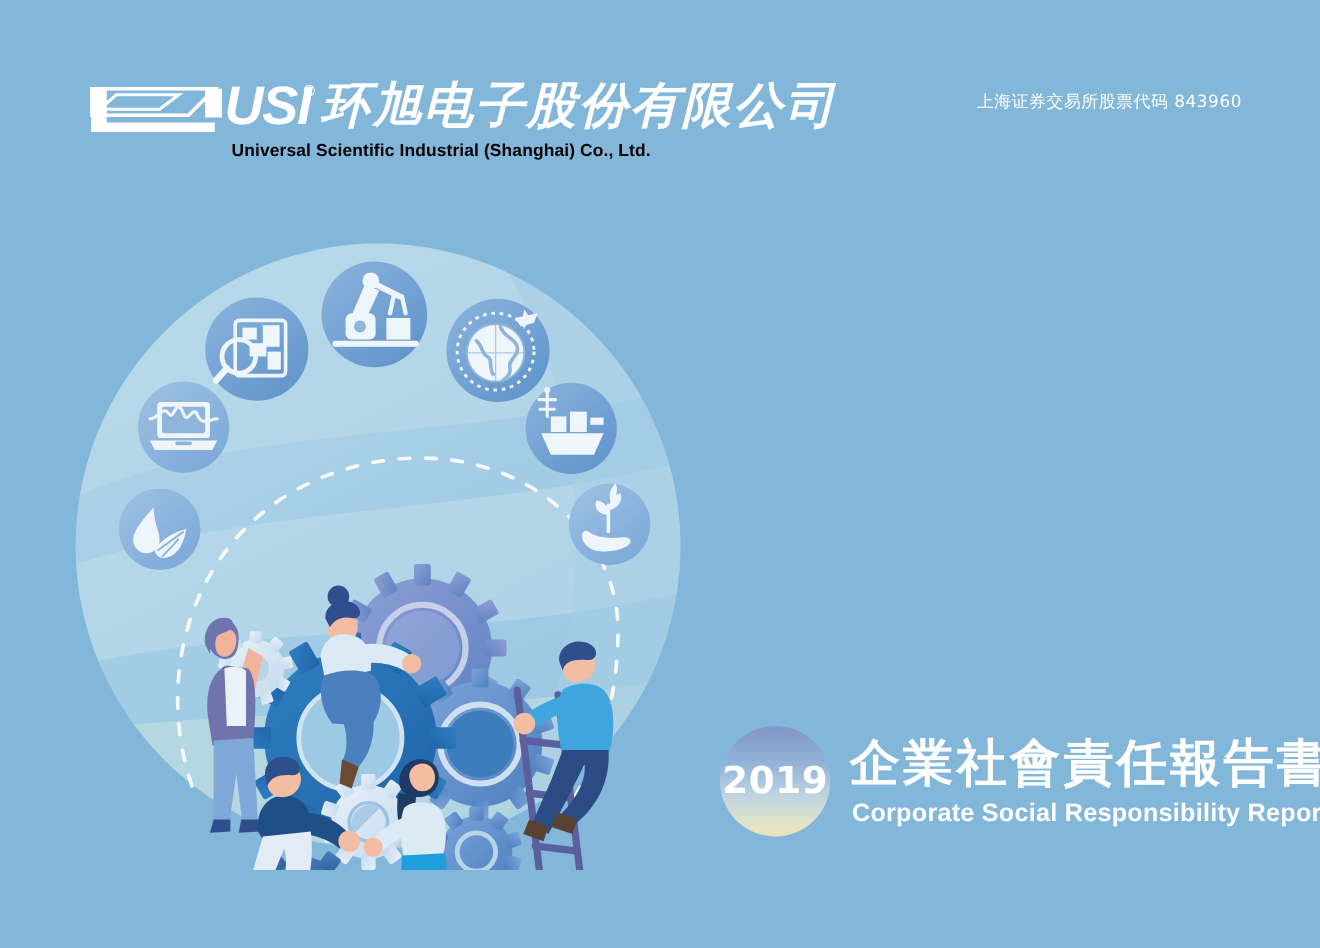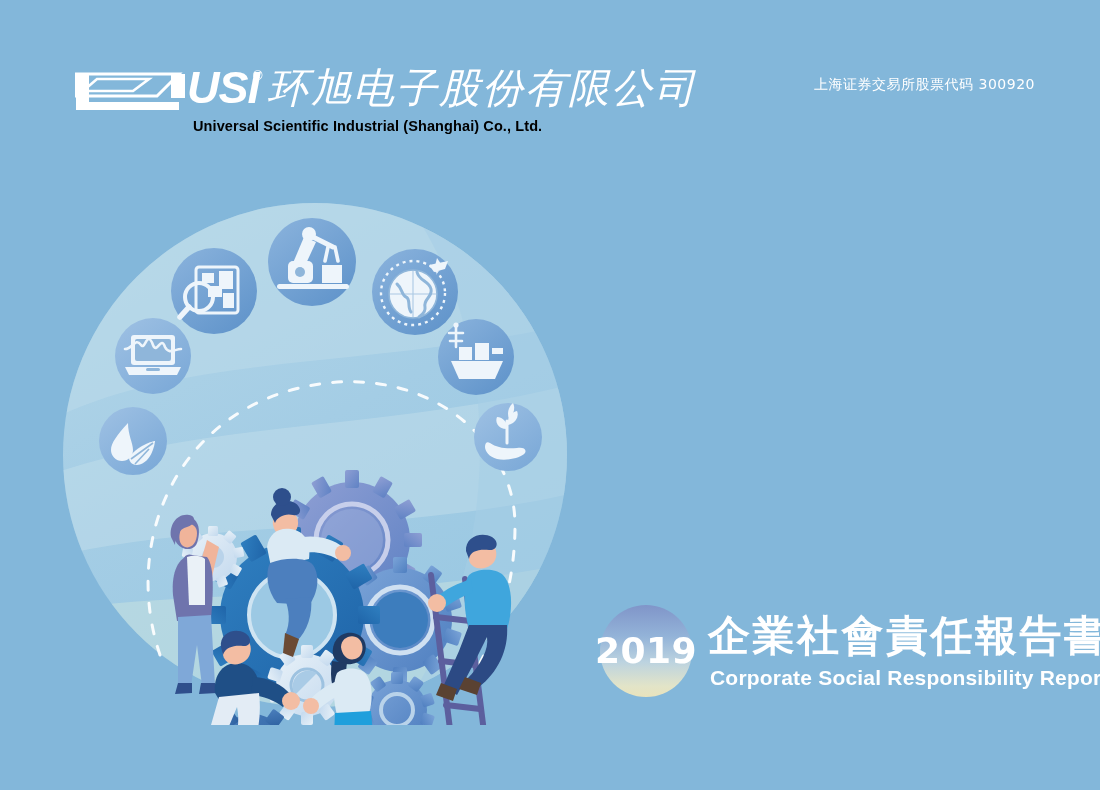--- a/index.html
+++ b/index.html
@@ -13,40 +13,40 @@
 
   
   #logo-block{position:absolute;left:75px;top:66px;width:430px;height:70px;}
   #logo-mark{position:absolute;left:0;top:2px;width:122px;height:48px;}
   #logo-usi{position:absolute;left:112px;top:-2px;
     font-family:"Liberation Sans","DejaVu Sans",sans-serif;
     font-size:45px;font-weight:bold;font-style:italic;color:#ffffff;
     letter-spacing:-1px;line-height:48px;}
   #logo-reg{position:absolute;left:178px;top:2px;font-size:13px;color:#fff;}
   #logo-cn{position:absolute;left:192px;top:-4px;
-    font-family:"DejaVu Sans",sans-serif;font-size:41px;font-weight:normal;
+    font-family:"DejaVu Sans",sans-serif;font-size:41px;font-weight:bold;
     font-style:italic;color:#ffffff;letter-spacing:2px;line-height:52px;
     white-space:nowrap;}
   #logo-en{position:absolute;left:118px;top:52px;
     font-size:14.5px;font-weight:bold;color:#000000;white-space:nowrap;
     letter-spacing:0.1px;}
 
   #stock-code{position:absolute;right:65px;top:76px;
     font-family:"DejaVu Sans",sans-serif;font-size:14px;color:#ffffff;
     letter-spacing:0.5px;white-space:nowrap;}
 
   
   #illustration{position:absolute;left:45px;top:185px;width:540px;height:540px;}
 
   
   #title-block{position:absolute;left:600px;top:602px;width:460px;height:100px;}
   #year-badge{position:absolute;left:0;top:3px;width:92px;height:92px;border-radius:50%;
     background:linear-gradient(180deg,#8095c9 0%,#93b3d8 34%,#bcd3e0 62%,#e2e4c8 88%,#e9e3bc 100%);
     display:flex;align-items:center;justify-content:center;}
-  #year-text{font-family:"DejaVu Sans",sans-serif;font-size:36px;font-weight:bold;
+  #year-text{font-family:"DejaVu Sans",sans-serif;font-size:31px;font-weight:bold;
     color:#ffffff;letter-spacing:0.5px;line-height:1;}
   #title-cn{position:absolute;left:108px;top:10px;
     font-family:"DejaVu Sans",sans-serif;font-size:42px;font-weight:bold;color:#ffffff;
     letter-spacing:2.5px;line-height:48px;white-space:nowrap;}
   #title-en{position:absolute;left:110px;top:64px;
     font-size:21px;font-weight:bold;color:#ffffff;letter-spacing:0.2px;white-space:nowrap;}
 </style>
 </head>
 <body>
 
@@ -61,21 +61,21 @@
       <path d="M1 34 L104 34 L104 42 L1 42 Z" fill="#ffffff"></path>
       <path d="M1 6 L1 42 L14 42 L14 6 Z" fill="#ffffff"></path>
       <path d="M96 6 L110 6 L110 30 L96 30 Z" fill="#ffffff"></path>
     </svg>
     <div id="logo-usi">USI</div>
     <div id="logo-reg">®</div>
     <div id="logo-cn">环旭电子股份有限公司</div>
     <div id="logo-en">Universal Scientific Industrial (Shanghai) Co., Ltd.</div>
   </div>
 
-  <div id="stock-code">上海证券交易所股票代码 300920</div>
+  <div id="stock-code">上海证券交易所股票代码 843960</div>
 
   <svg id="illustration" viewBox="0 0 540 540">
     <defs>
       <linearGradient id="gBackdrop" x1="0" y1="0" x2="0.5" y2="1">
         <stop offset="0%" stop-color="#b5d7e8"></stop>
         <stop offset="55%" stop-color="#a4cde5"></stop>
         <stop offset="100%" stop-color="#9ac8e2"></stop>
       </linearGradient>
       <linearGradient id="gWave1" x1="0" y1="0" x2="1" y2="1">
         <stop offset="0%" stop-color="#c3e0ea"></stop>

